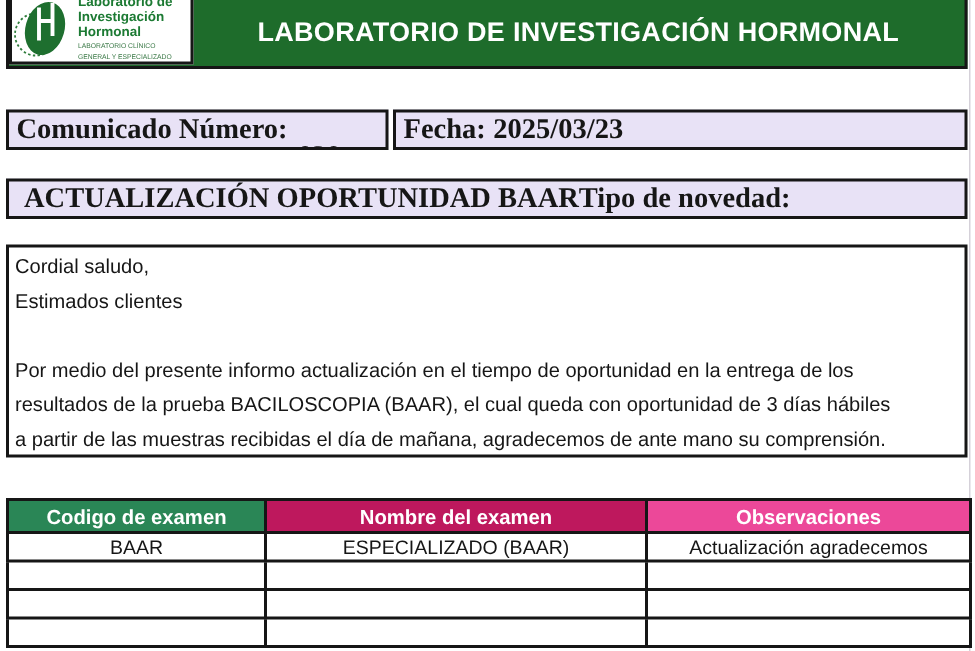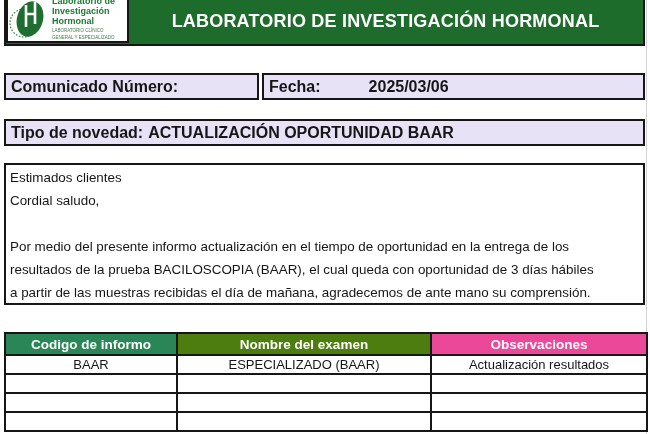--- a/index.html
+++ b/index.html
@@ -18,21 +18,21 @@
   .logo-box{position:absolute;left:0px;top:-2px;width:123px;height:46px;background:#fff;
             border:2px solid #161616;box-sizing:border-box;overflow:hidden;
             display:flex;align-items:flex-start;z-index:2;}
   .logo-text{margin-top:-3px;padding-left:2px;line-height:10px;}
   .logo-line{font-size:9px;font-weight:bold;white-space:nowrap;}
   .logo-sub{font-size:4.5px;line-height:5px;margin-top:2px;white-space:nowrap;}
 
   
   .info-row{position:absolute;left:4px;width:641px;height:27px;display:flex;box-sizing:border-box;}
   .info-cell{border:2px solid #161616;box-sizing:border-box;display:flex;align-items:center;
-             font-size:16px;font-weight:bold;padding-left:5px;white-space:nowrap;overflow:hidden;}
+             font-size:19px;font-weight:bold;padding-left:5px;white-space:nowrap;overflow:hidden;font-family:Liberation Serif, serif;}
   .cell-comunicado{width:255px;}
   .cell-fecha{flex:1;margin-left:3px;}
   .cell-tipo{width:641px;}
   .val-gap{margin-left:7px;margin-top:37px;}
 
   
   .body-box{position:absolute;left:4px;top:163px;width:641px;height:142px;
             border:2px solid #161616;box-sizing:border-box;padding:1px 4px;}
   .body-line{font-size:13.4px;line-height:23px;min-height:23px;white-space:nowrap;}
 
@@ -66,60 +66,60 @@
       </div>
     </div>
     <div class="banner-title">LABORATORIO DE INVESTIGACIÓN HORMONAL</div>
   </div>
 
   <div class="info-row" style="top:73px;">
     <div class="info-cell cell-comunicado lav" style="background: rgb(232, 226, 246);">
       <span>Comunicado Número:</span>
       <span class="val-gap">020</span>
     </div>
-    <div class="info-cell cell-fecha lav" style="background: rgb(232, 226, 246); gap: 43px;">
+    <div class="info-cell cell-fecha lav" style="background: rgb(232, 226, 246);">
       <span>Fecha:</span>
-      <span style="margin-left:5px;">2025/03/06</span>
+      <span style="margin-left:5px;">2025/03/23</span>
     </div>
   </div>
 
   <div class="info-row" style="top:119px;">
     <div class="info-cell cell-tipo lav" style="background: rgb(232, 226, 246);">
+      <span style="margin-left:5px;">ACTUALIZACIÓN OPORTUNIDAD BAAR</span>
       <span>Tipo de novedad:</span>
-      <span style="margin-left:5px;">ACTUALIZACIÓN OPORTUNIDAD BAAR</span>
     </div>
   </div>
 
   <div class="body-box">
+    <div class="body-line">Cordial saludo,</div>
     <div class="body-line">Estimados clientes</div>
-    <div class="body-line">Cordial saludo,</div>
     <div class="body-line"></div>
     <div class="body-line">Por medio del presente informo actualización en el tiempo de oportunidad en la entrega de los</div>
     <div class="body-line">resultados de la prueba BACILOSCOPIA (BAAR), el cual queda con oportunidad de 3 días hábiles</div>
     <div class="body-line">a partir de las muestras recibidas el día de mañana, agradecemos de ante mano su comprensión.</div>
   </div>
 
   <table class="exam">
     <colgroup>
         <col class="col1">
         <col class="col2">
         <col class="col3">
       </colgroup>
     <thead>
       <tr>
-        <th class="th-green" style="background: rgb(42, 134, 86);">Codigo de informo</th>
-        <th class="th-green" style="background: #4d7c0f;">Nombre del examen</th>
+        <th class="th-green" style="background: rgb(42, 134, 86);">Codigo de examen</th>
+        <th class="th-green" style="background: #be185d;">Nombre del examen</th>
         <th class="th-green" style="background: #ec4899;">Observaciones</th>
       </tr>
     </thead>
     <tbody>
         <tr>
           <td>BAAR</td>
           <td>ESPECIALIZADO (BAAR)</td>
-          <td>Actualización resultados</td>
+          <td>Actualización agradecemos</td>
         </tr>
         <tr>
           <td></td>
           <td></td>
           <td></td>
         </tr>
         <tr>
           <td></td>
           <td></td>
           <td></td>

